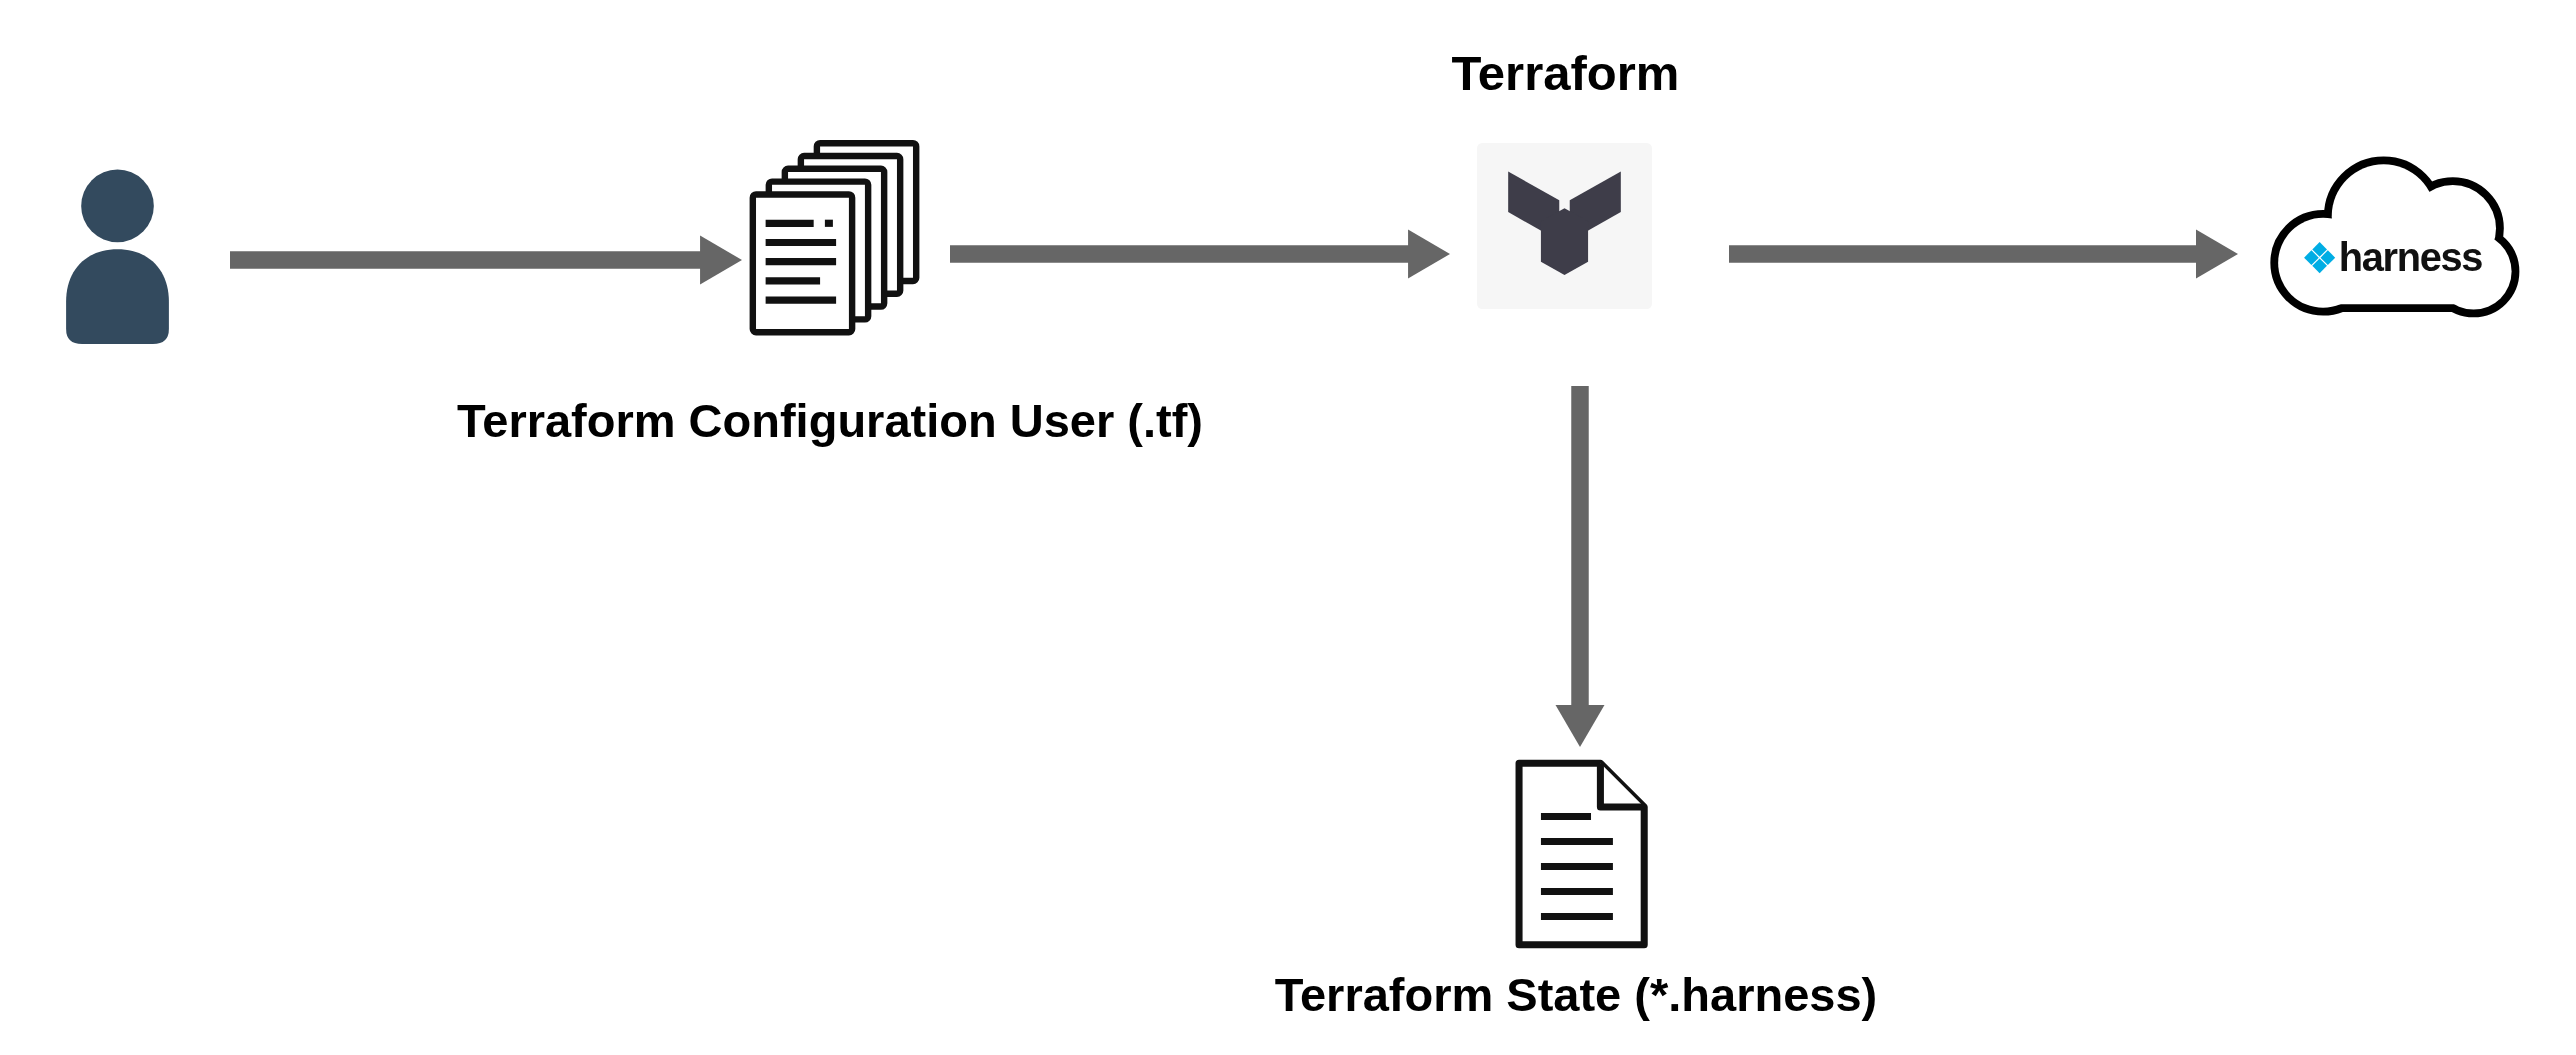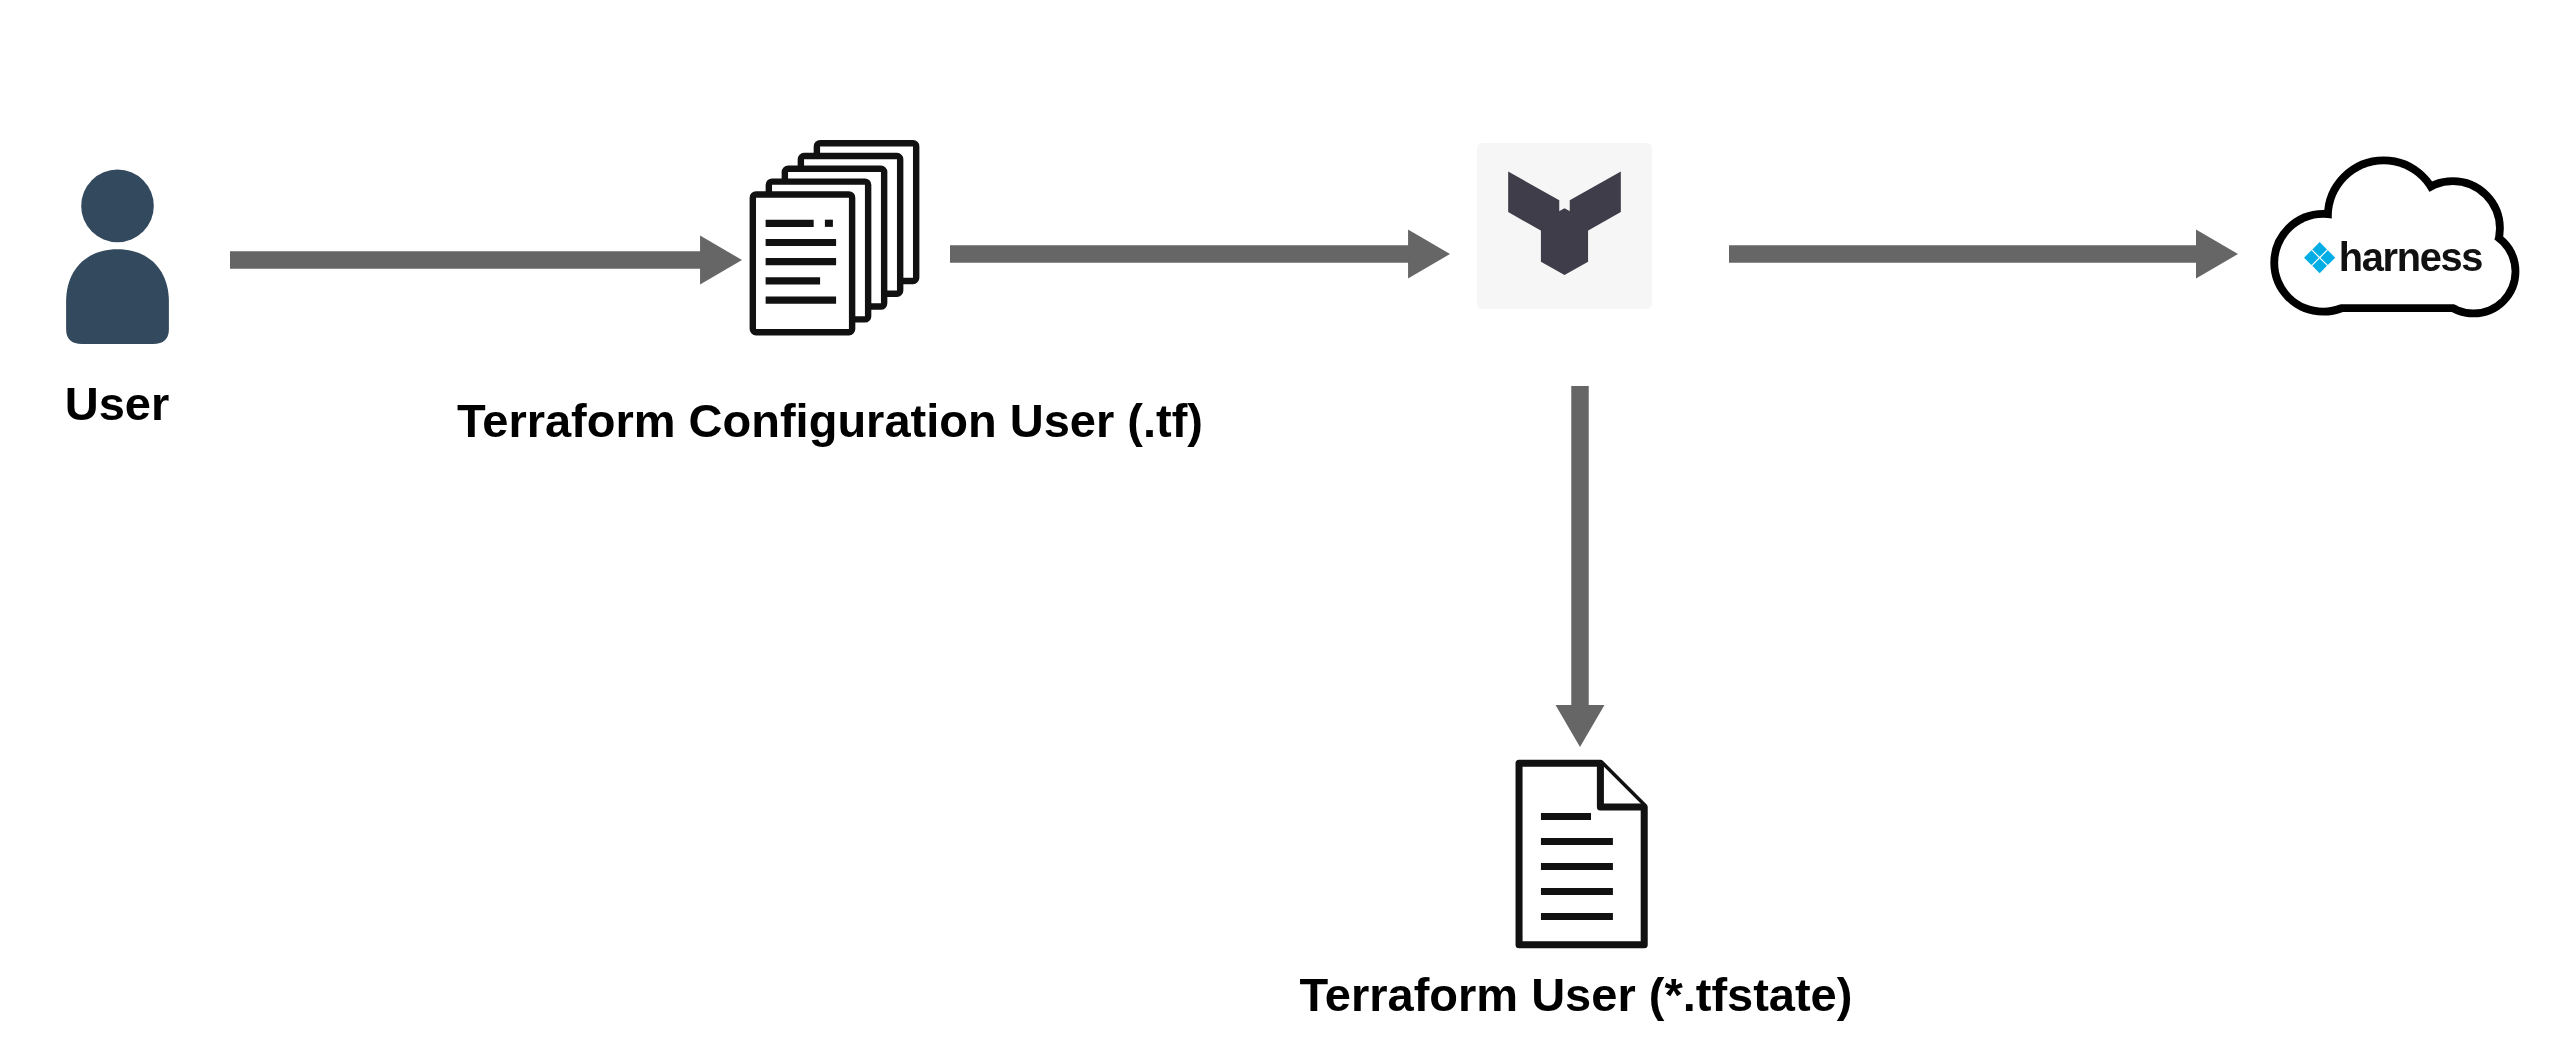--- a/index.html
+++ b/index.html
@@ -54,21 +54,20 @@
 <div class="canvas">
 
   <div class="node user-node">
     <svg width="133" height="179" viewBox="0 0 150 202">
       <g fill="#334A5E">
         <circle cx="75" cy="45" r="41"></circle>
         <path d="M75 94 C39 94 17 118 17 153 L17 184 Q17 201 35 201 L115 201 Q133 201 133 184 L133 153 C133 118 111 94 75 94 Z"></path>
       </g>
     </svg>
   </div>
-  <div class="label user-label">User</div>
 
   <div class="edge edge-1">
     <svg width="512" height="56" viewBox="0 0 586 64">
       <line x1="0" y1="32" x2="540" y2="32" stroke="#666666" stroke-width="20"></line>
       <polygon points="538,4 586,32 538,60" fill="#666666"></polygon>
     </svg>
   </div>
 
   <div class="node config-node">
     <svg width="189" height="213" viewBox="0 0 118 128">
@@ -91,20 +90,21 @@
   </div>
   <div class="label config-label">Terraform Configuration User (.tf)</div>
 
   <div class="edge edge-2">
     <svg width="500" height="56" viewBox="0 0 572 64">
       <line x1="0" y1="32" x2="526" y2="32" stroke="#666666" stroke-width="20"></line>
       <polygon points="524,4 572,32 524,60" fill="#666666"></polygon>
     </svg>
   </div>
 
+  <div class="label tf-label">Terraform</div>
   <div class="node tf-node">
     <svg width="131" height="131" viewBox="0 0 100 100">
       <g fill="#3E3D49">
         <polygon points="7,8 46,30 46,61 7,39"></polygon>
         <polygon points="93,8 54,30 54,61 93,39"></polygon>
         <polygon points="32,46 50,36 68,46 68,77 50,87 32,77"></polygon>
       </g>
     </svg>
   </div>
 
@@ -158,16 +158,16 @@
       <path d="M64 4 V32 H92" fill="#ffffff" stroke="#111111" stroke-width="4.5" stroke-linejoin="round"></path>
       <g stroke="#111111" stroke-width="4.5">
         <line x1="26" y1="38" x2="58" y2="38"></line>
         <line x1="26" y1="54" x2="72" y2="54"></line>
         <line x1="26" y1="70" x2="72" y2="70"></line>
         <line x1="26" y1="86" x2="72" y2="86"></line>
         <line x1="26" y1="102" x2="72" y2="102"></line>
       </g>
     </svg>
   </div>
-  <div class="label state-label">Terraform User (*.tfstate)</div>
+  <div class="label state-label">Terraform State (*.harness)</div>
 
 </div>
 
 
 </body></html>

